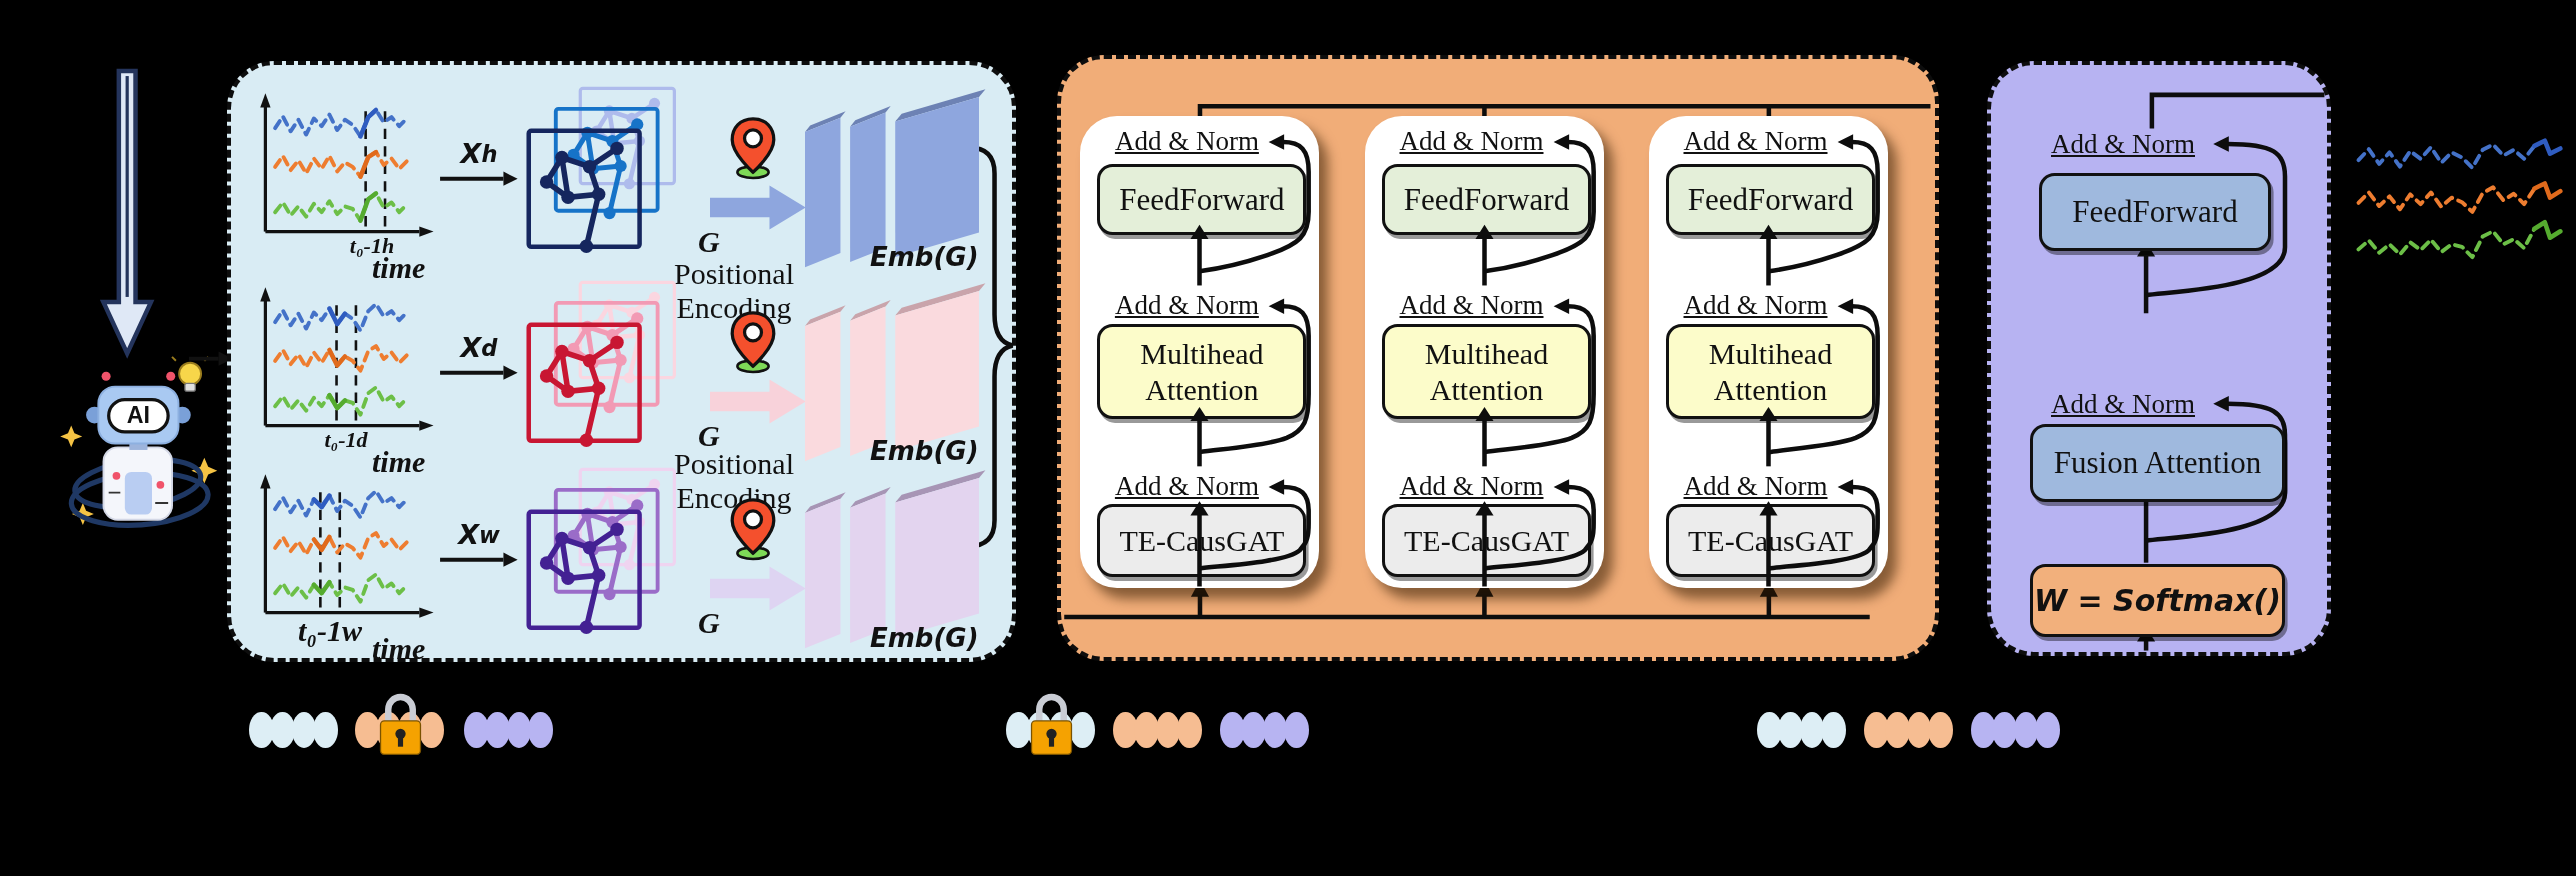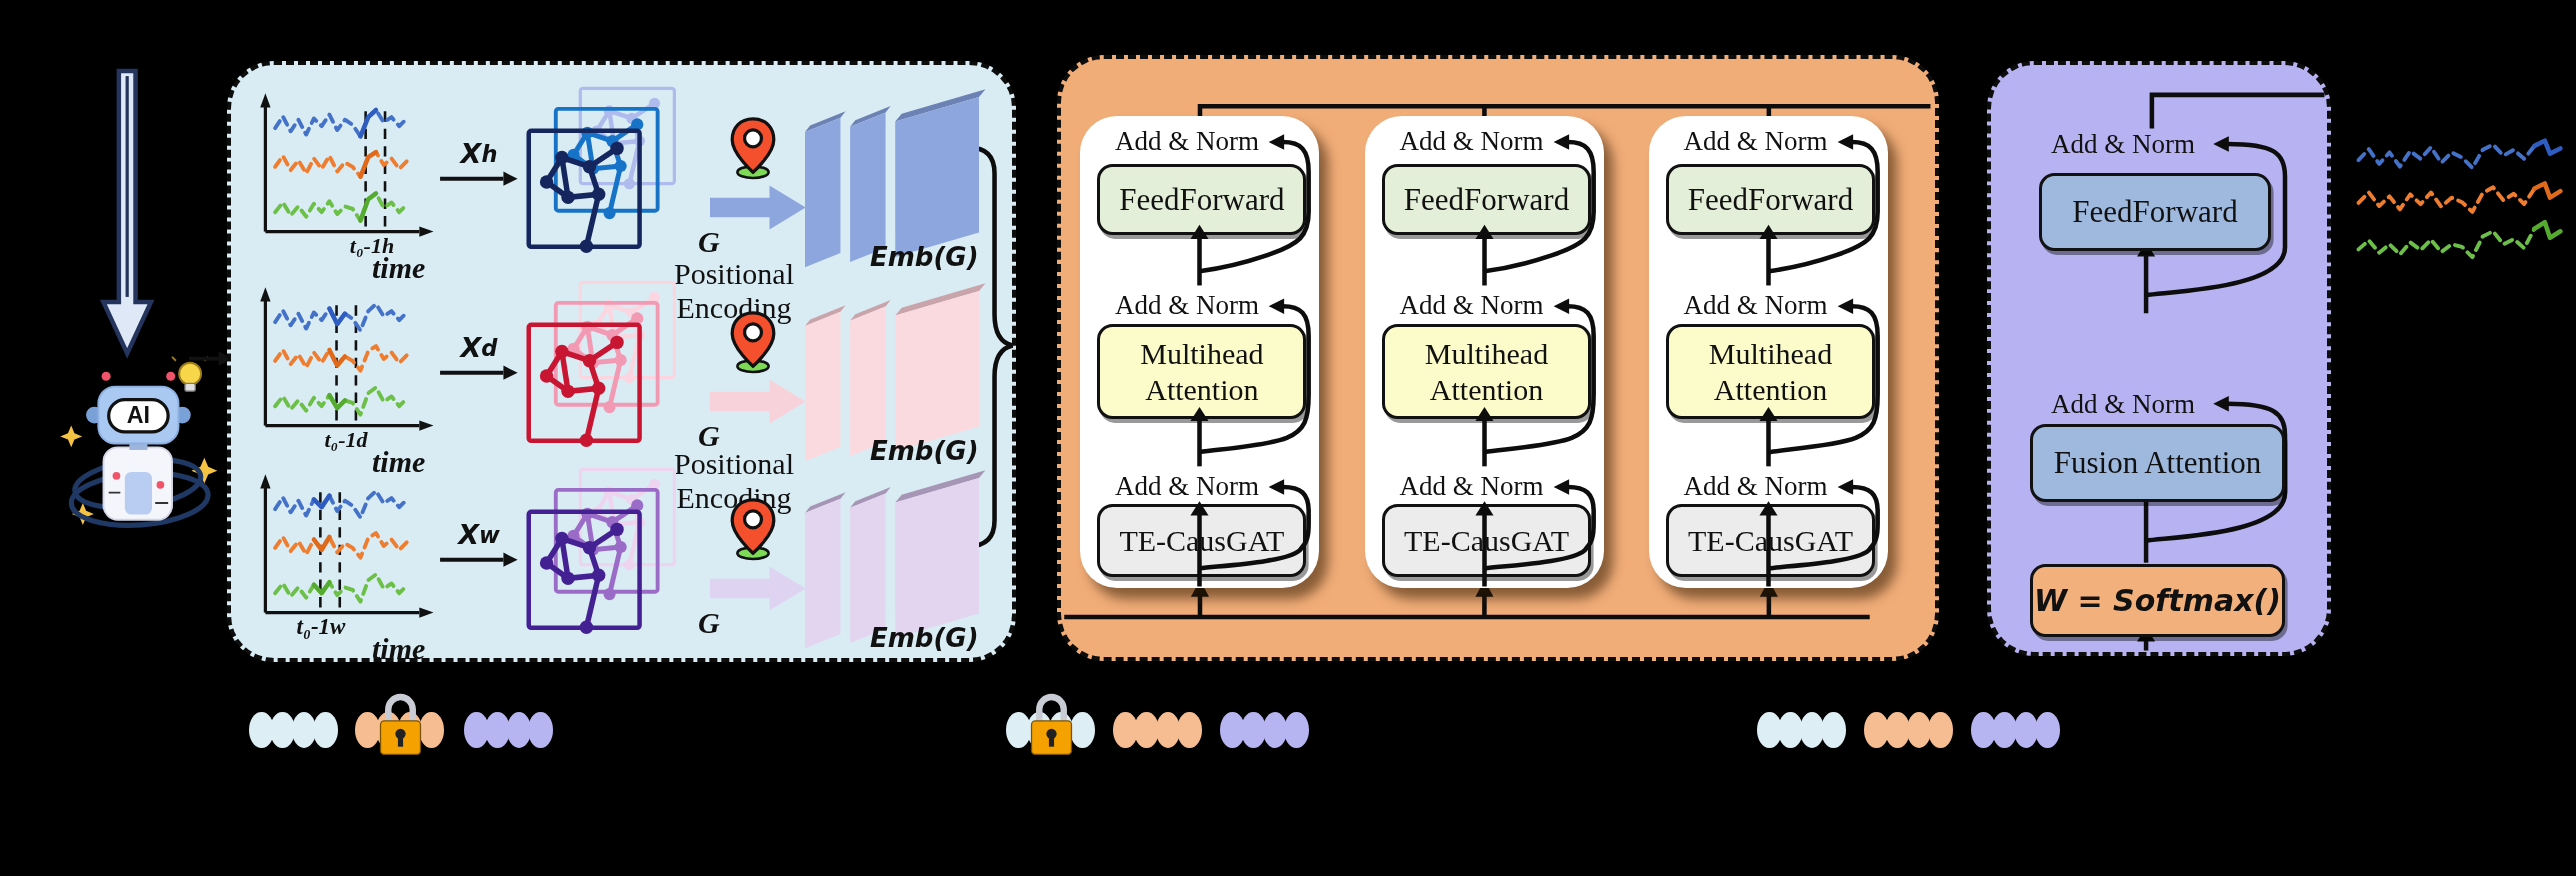--- a/index.html
+++ b/index.html
@@ -5,21 +5,21 @@
   html,body{margin:0;padding:0;background:#000;}
   #fig{position:relative;width:2576px;height:876px;background:#000;overflow:hidden;
        font-family:"Liberation Serif",serif;color:#111;}
   .abs{position:absolute;}
   .panel{position:absolute;border:4.5px dashed #0d0d0d;border-radius:47px;}
   .ctr{display:flex;align-items:center;justify-content:center;text-align:center;}
   .serif{font-family:"Liberation Serif",serif;}
   .mathb{font-family:"DejaVu Sans",sans-serif;font-weight:bold;font-style:italic;}
   .mathserif{font-family:"Liberation Serif",serif;font-weight:bold;font-style:italic;}
   .an{position:absolute;left:6.5px;width:200px;height:32px;font-size:27px;
-      font-family:"Liberation Serif",serif;display:flex;align-items:center;justify-content:center;}
+      font-family:"Liberation Serif",serif;display:flex;align-items:center;justify-content:center;text-decoration:underline;}
   .box{position:absolute;border:3.2px solid #111;border-radius:15.5px;display:flex;align-items:center;
        justify-content:center;text-align:center;font-family:"Liberation Serif",serif;
        box-shadow:2.6px 3.9px 0 rgba(0,0,0,0.4);}
   .encol{position:absolute;top:57px;width:239px;height:472px;background:#fff;border-radius:37px;
          box-shadow:9px 10.3px 11.6px rgba(50,25,0,0.55);}
   .ov{width:24.6px;height:36px;border-radius:50%;margin-right:-3.2px;}
   .grp{position:absolute;display:flex;top:712px;}
   .in-row{position:absolute;left:246px;width:756px;height:194px;}
   .chart-dash{fill:none;stroke-width:6;stroke-linecap:round;stroke-linejoin:round;stroke-dasharray:13 10;}
   .chart-solid{fill:none;stroke-width:7;stroke-linecap:round;stroke-linejoin:round;}
@@ -281,21 +281,21 @@
       <path class="axl" d="M30,222 H268"></path>
         <polygon points="268,214 268,230 290,222" fill="#111"></polygon>
       <path d="M115,36 V222 M145,36 V222" stroke="#111" stroke-width="4" fill="none" stroke-dasharray="16 11"></path>
       <path class="chart-dash" stroke="#4472c8" d="M45,62 L57,44 69,67 81,49 93,72 105,47 117,59 129,41 141,65 153,49 165,57 177,75 189,45 201,34 213,53 225,45 237,59 249,47"></path>
       <path class="chart-solid" stroke="#2f5cc0" d="M105,47 117,59 129,41"></path>
       <path class="chart-dash" stroke="#ee7d30" d="M45,122 L57,105 69,127 81,112 93,132 105,109 117,125 129,105 141,129 153,115 165,122 177,137 189,107 201,99 213,119 225,109 237,125 249,113"></path>
       <path class="chart-solid" stroke="#e06a1c" d="M105,109 117,125 129,105"></path>
       <path class="chart-dash" stroke="#6cbf47" d="M45,192 L57,177 69,197 81,183 93,199 105,179 117,192 129,175 141,195 153,183 165,187 177,205 189,172 201,163 213,185 225,177 237,192 249,180"></path>
       <path class="chart-solid" stroke="#55ab2f" d="M105,179 117,192 129,175"></path>
     </svg>
-    <div class="abs mathserif ctr" style="left:30px;top:145px;width:90px;font-size:23px;">t₀-1w</div>
+    <div class="abs mathserif ctr" style="left:39px;top:145px;width:90px;font-size:30px;">t₀-1w</div>
     <div class="abs mathserif" style="left:126px;top:163px;font-size:30px;">time</div>
     <div class="abs mathb ctr" style="left:194px;top:50px;width:78px;font-size:27px;">
       <span>X</span>
         <sub>w</sub>
     </div>
     <svg style="left:194px;top:81px" width="79" height="19.4" viewBox="0 0 122 30">
       <line x1="0" y1="15" x2="98" y2="15" stroke="#111" stroke-width="6"></line>
         <polygon points="98,4 98,26 120,15" fill="#111"></polygon>
     </svg>
     <svg style="left:275px;top:-3.9px" width="174" height="180" viewBox="0 0 270 278">

